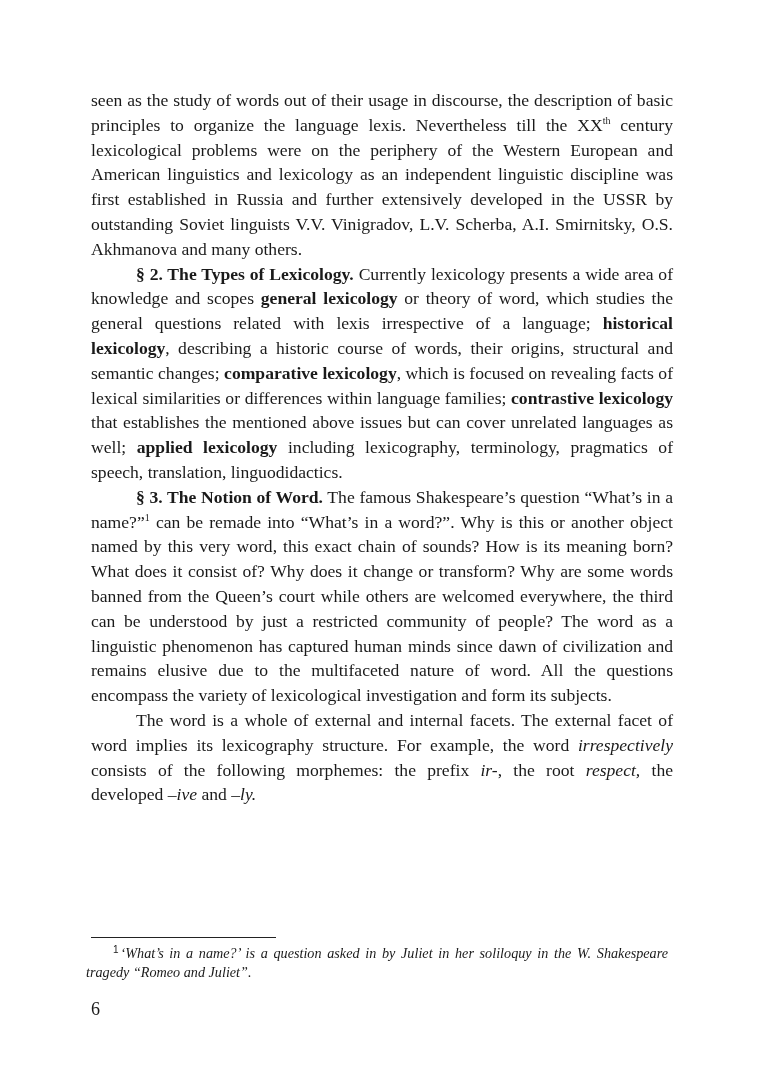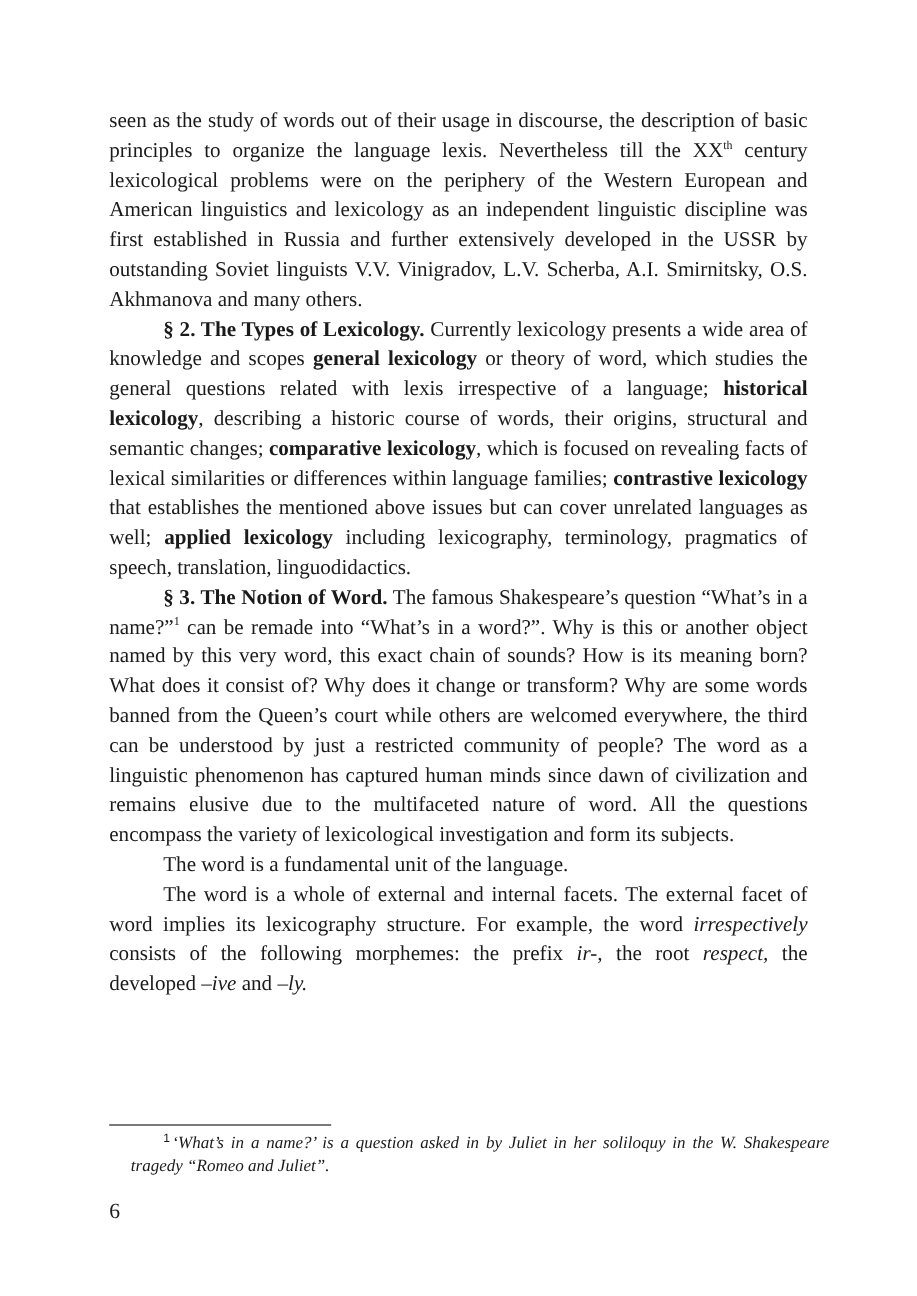--- a/index.html
+++ b/index.html
@@ -42,21 +42,21 @@
     .footnote-rule {
       position: absolute;
       left: 91px;
       top: 937px;
       width: 185px;
       height: 0;
       border-top: 1px solid #222;
     }
     .footnote {
       position: absolute;
-      left: 109px;
+      left: 86px;
       top: 944px;
       width: 582px;
       font-size: 14.2px;
       line-height: 19px;
       font-style: italic;
       text-align: justify;
       text-align-last: left;
       text-indent: 27px;
       margin: 0;
     }
@@ -77,20 +77,19 @@
       margin: 0;
     }
   </style>
 </head>
 <body>
 
 <div class="page">
   <p class="para"><span>seen as the study of words out of their usage in discourse, the description of basic principles to organize the language lexis. Nevertheless till the XX</span><sup>th</sup><span> century lexicological problems were on the periphery  of the Western European and American linguistics and lexicology as an independent linguistic discipline was first established in Russia and further extensively developed in the USSR by outstanding Soviet linguists V.V. Vinigradov,  L.V. Scherba, A.I. Smirnitsky, O.S. Akhmanova and many others.</span></p>
   <p class="para indent"><b>§ 2. The Types of Lexicology.</b><span>  Currently lexicology presents a wide area of knowledge and scopes </span><b>general lexicology</b><span> or theory of word, which studies the general questions related with lexis irrespective of a language; </span><b>historical lexicology</b><span>, describing a historic course of  words, their origins, structural and semantic changes; </span><b>comparative lexicology</b><span>, which is focused on revealing facts of lexical similarities or differences within language families; </span><b>contrastive lexicology</b><span> that establishes the mentioned above issues but can cover unrelated languages as well; </span><b>applied lexicology</b><span> including lexicography, terminology, pragmatics of speech, translation, linguodidactics.</span></p>
   <p class="para indent"><b>§ 3. The Notion of Word.</b><span>  The famous Shakespeare’s question “What’s in a name?”</span><sup>1</sup><span> can be remade into “What’s in a word?”. Why is this or another object named by this very word, this exact chain of sounds? How is its meaning born? What does it consist of? Why does it change or transform? Why are some words banned from the Queen’s court while others are welcomed everywhere, the third can be understood by just a restricted community of people? The word as a linguistic phenomenon has captured human minds since dawn of civilization and remains elusive due to the multifaceted nature of word. All the questions encompass the variety of lexicological investigation and form its subjects.</span></p>
-  <p class="para indent"><span>The word is a fundamental unit of the language.</span></p>
   <p class="para indent"><span>The word is a whole of external and internal facets. The external facet of word implies its lexicography structure. For example, the word </span><i>irrespectively</i><span> consists of the following morphemes: the prefix </span><i>ir-</i><span>, the root </span><i>respect,</i><span> the developed </span><i>–ive</i><span> and </span><i>–ly.</i></p>
 </div>
 
 <div class="footnote-rule"></div>
 <p class="footnote"><sup>1</sup><span>‘What’s in a name?’ is a question asked in by Juliet in her soliloquy in the W. Shakespeare tragedy “Romeo and Juliet”.</span></p>
 
 <p class="page-number">6</p>
 
 </body></html>

